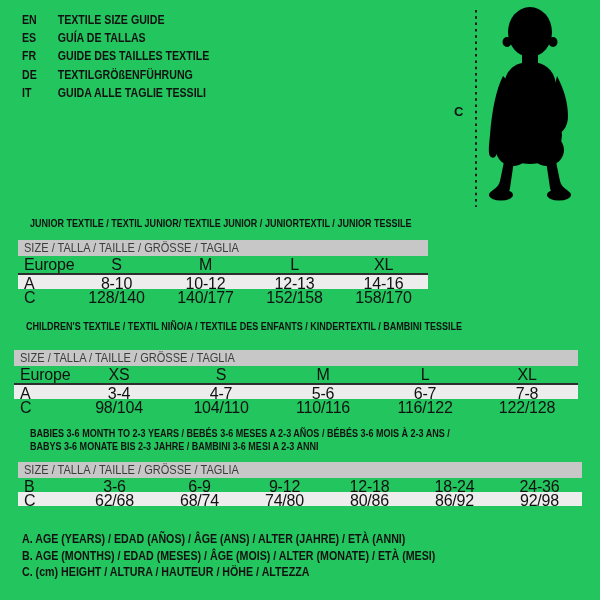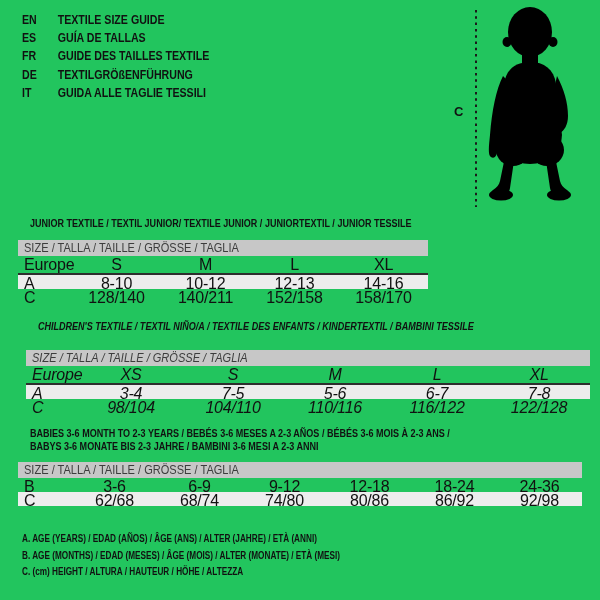--- a/index.html
+++ b/index.html
@@ -17,42 +17,42 @@
   .lang-code { width:42px; flex:0 0 42px; }
 
   
   .figure-area { position:absolute; left:450px; top:4px; width:140px; height:208px; }
   .figure-area svg { position:absolute; left:0; top:0; }
   .fig-label { position:absolute; left:4px; top:100px; font-weight:bold; font-size:13px; }
 
   
   .section { position:absolute; }
   .sec-junior   { left:18px; top:217px; width:410px; }
-  .sec-children { left:26px; top:320px; width:564px;font-style:italic; }
+  .sec-children { left:14px; top:320px; width:564px; }
   .sec-babies   { left:18px; top:427px; width:564px; }
   .sec-heading { font-weight:bold; font-size:11px; line-height:13px; margin-left:12px; }
   .sec-heading .cond { display:block; }
   .sec-junior   .sec-heading { margin-bottom:10px; }
   .sec-children .sec-heading { margin-bottom:17px; }
   .sec-babies   .sec-heading { margin-bottom:9px; }
 
   .size-bar { background:var(--bar-bg,#c7c7c7); color:var(--bar-text,#3d3d3d);
               height:16px; line-height:16px; padding-left:6px; font-size:13px; }
   .size-bar .cond { transform:scaleX(0.85); }
 
   .trow { display:grid; align-items:center; font-size:16px; letter-spacing:-0.2px; }
   .trow.hdr  { height:17px; border-bottom:2px solid var(--hdr-border,#2e2e2e); }
   .trow.data { height:14px; }
   .trow.shaded { background:var(--shade,#ededed); }
   .cell.label { padding-left:6px; text-align:left; }
   .cell.val   { text-align:center; }
 
   
   .notes { position:absolute; left:22px; top:531px; }
-  .note-line { font-weight:bold; font-size:10px; line-height:16.5px; }
+  .note-line { font-weight:bold; font-size:13px; line-height:16.5px; }
 </style>
 </head>
 <body>
 
 <div class="page" style="--text: #111111; --bar-bg: #c7c7c7; --bar-text: #3d3d3d; --shade: #ededed; --hdr-border: #2e2e2e;">
 
   <div class="lang-list" id="lang-list">
       <div class="lang-row">
         <span class="lang-code">EN</span>
         <span class="lang-title">TEXTILE SIZE GUIDE</span>
@@ -114,42 +114,42 @@
         <div class="trow data shaded" style="grid-template-columns: 54px repeat(4, 1fr);">
           <span class="cell label">A</span>
           <span class="cell val">8-10</span>
           <span class="cell val">10-12</span>
           <span class="cell val">12-13</span>
           <span class="cell val">14-16</span>
         </div>
         <div class="trow data" style="grid-template-columns: 54px repeat(4, 1fr);">
           <span class="cell label">C</span>
           <span class="cell val">128/140</span>
-          <span class="cell val">140/211</span>
+          <span class="cell val">140/177</span>
           <span class="cell val">152/158</span>
           <span class="cell val">158/170</span>
         </div>
       </div>
       <div class="section sec-children">
         <div class="sec-heading">
           <span class="cond">CHILDREN'S TEXTILE / TEXTIL NIÑO/A / TEXTILE DES ENFANTS / KINDERTEXTIL / BAMBINI TESSILE</span>
         </div>
         <div class="size-bar"><span class="cond">SIZE / TALLA / TAILLE / GRÖSSE / TAGLIA</span></div>
         <div class="trow hdr" style="grid-template-columns: 54px repeat(5, 1fr);">
           <span class="cell label">Europe</span>
           <span class="cell val">XS</span>
           <span class="cell val">S</span>
           <span class="cell val">M</span>
           <span class="cell val">L</span>
           <span class="cell val">XL</span>
         </div>
         <div class="trow data shaded" style="grid-template-columns: 54px repeat(5, 1fr);">
           <span class="cell label">A</span>
           <span class="cell val">3-4</span>
-          <span class="cell val">7-5</span>
+          <span class="cell val">4-7</span>
           <span class="cell val">5-6</span>
           <span class="cell val">6-7</span>
           <span class="cell val">7-8</span>
         </div>
         <div class="trow data" style="grid-template-columns: 54px repeat(5, 1fr);">
           <span class="cell label">C</span>
           <span class="cell val">98/104</span>
           <span class="cell val">104/110</span>
           <span class="cell val">110/116</span>
           <span class="cell val">116/122</span>

